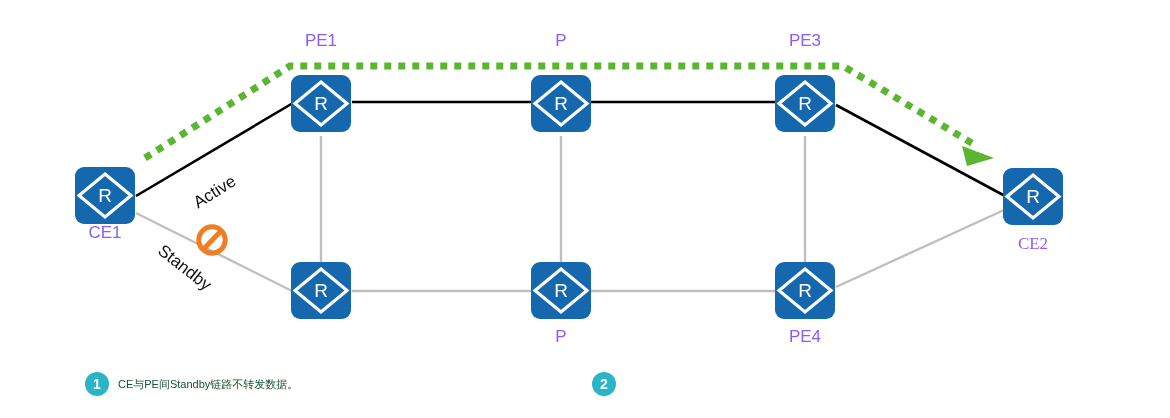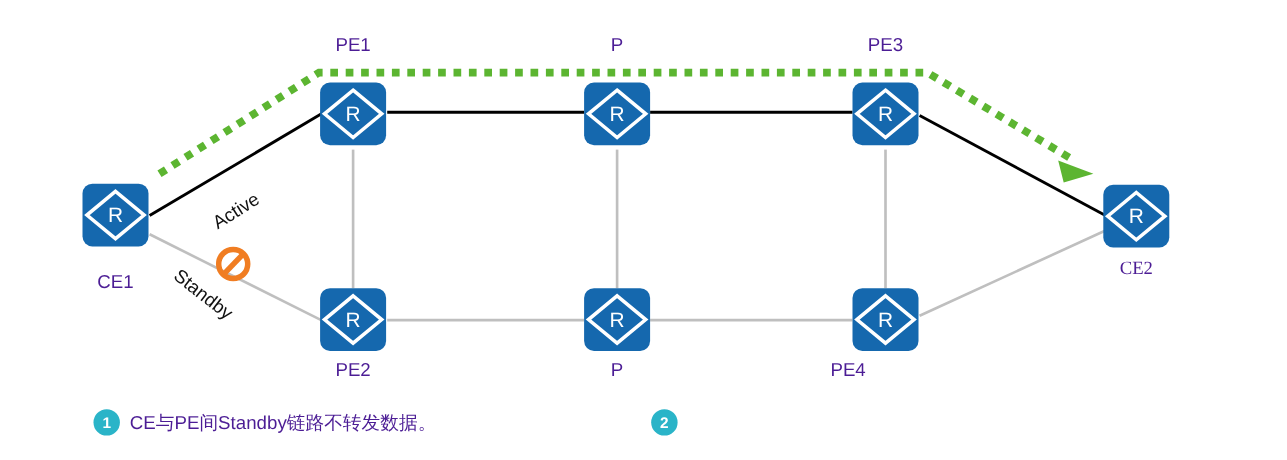--- a/index.html
+++ b/index.html
@@ -23,21 +23,21 @@
     top: 0;
     width: 1170px;
     height: 418px;
   }
   .node-label, .edge-label, .legend-text {
     position: absolute;
     white-space: nowrap;
   }
   .node-label {
     font-size: 17px;
-    color: #4c1d95;
+    color: #8b5cf6;
     font-family: "Liberation Sans", sans-serif;
     text-align: center;
   }
   .edge-label {
     font-size: 17px;
     color: #111111;
     font-family: "Liberation Sans", sans-serif;
     transform-origin: 0 0;
   }
   .legend-row {
@@ -55,22 +55,22 @@
     font-size: 14px;
     font-weight: bold;
     display: flex;
     align-items: center;
     justify-content: center;
     font-family: "Liberation Sans", sans-serif;
     flex: 0 0 auto;
   }
   .legend-text {
     position: static;
-    font-size: 17px;
-    color: #4c1d95;
+    font-size: 11px;
+    color: #14532d;
     font-family: "Liberation Sans", sans-serif;
   }
 </style>
 </head>
 <body>
 
 <div id="canvas">
 
   <svg id="diagram-svg" viewBox="0 0 1170 418" xmlns="http://www.w3.org/2000/svg">
     <defs>
@@ -150,28 +150,27 @@
 
       <g>
         <rect x="775" y="262" width="60" height="57" rx="9" ry="9" fill="#1568ae"></rect>
         <path d="M805 269 L831 290.5 L805 312 L779 290.5 Z" fill="none" stroke="#ffffff" stroke-width="3.2"></path>
         <text x="805" y="297" text-anchor="middle" font-family="Liberation Sans, sans-serif" font-size="19" fill="#ffffff">R</text>
       </g>
 
     </g>
   </svg>
 
-  <div class="node-label" style="left:55px; top:247px; width:100px;">CE1</div>
+  <div class="node-label" style="left:55px; top:223px; width:100px;">CE1</div>
   <div class="node-label" style="left:271px; top:31px; width:100px;">PE1</div>
   <div class="node-label" style="left:511px; top:31px; width:100px;">P</div>
   <div class="node-label" style="left:755px; top:31px; width:100px;">PE3</div>
   <div class="node-label" style="left:983px; top:234px; width:100px;font-family:Liberation Serif, serif;">CE2</div>
-  <div class="node-label" style="left:271px; top:327px; width:100px;">PE2</div>
   <div class="node-label" style="left:511px; top:327px; width:100px;">P</div>
-  <div class="node-label" style="left:721px; top:327px; width:100px;">PE4</div>
+  <div class="node-label" style="left:755px; top:327px; width:100px;">PE4</div>
 
   <div class="edge-label" style="left:190px; top:196px; transform:rotate(-32deg);">Active</div>
   <div class="edge-label" style="left:166px; top:241px; transform:rotate(38deg);">Standby</div>
 
   <div class="legend-row" style="left:85px; top:372px;">
     <div class="legend-badge">1</div>
     <div class="legend-text">CE与PE间Standby链路不转发数据。</div>
   </div>
 
   <div class="legend-row" style="left:592px; top:372px;">

